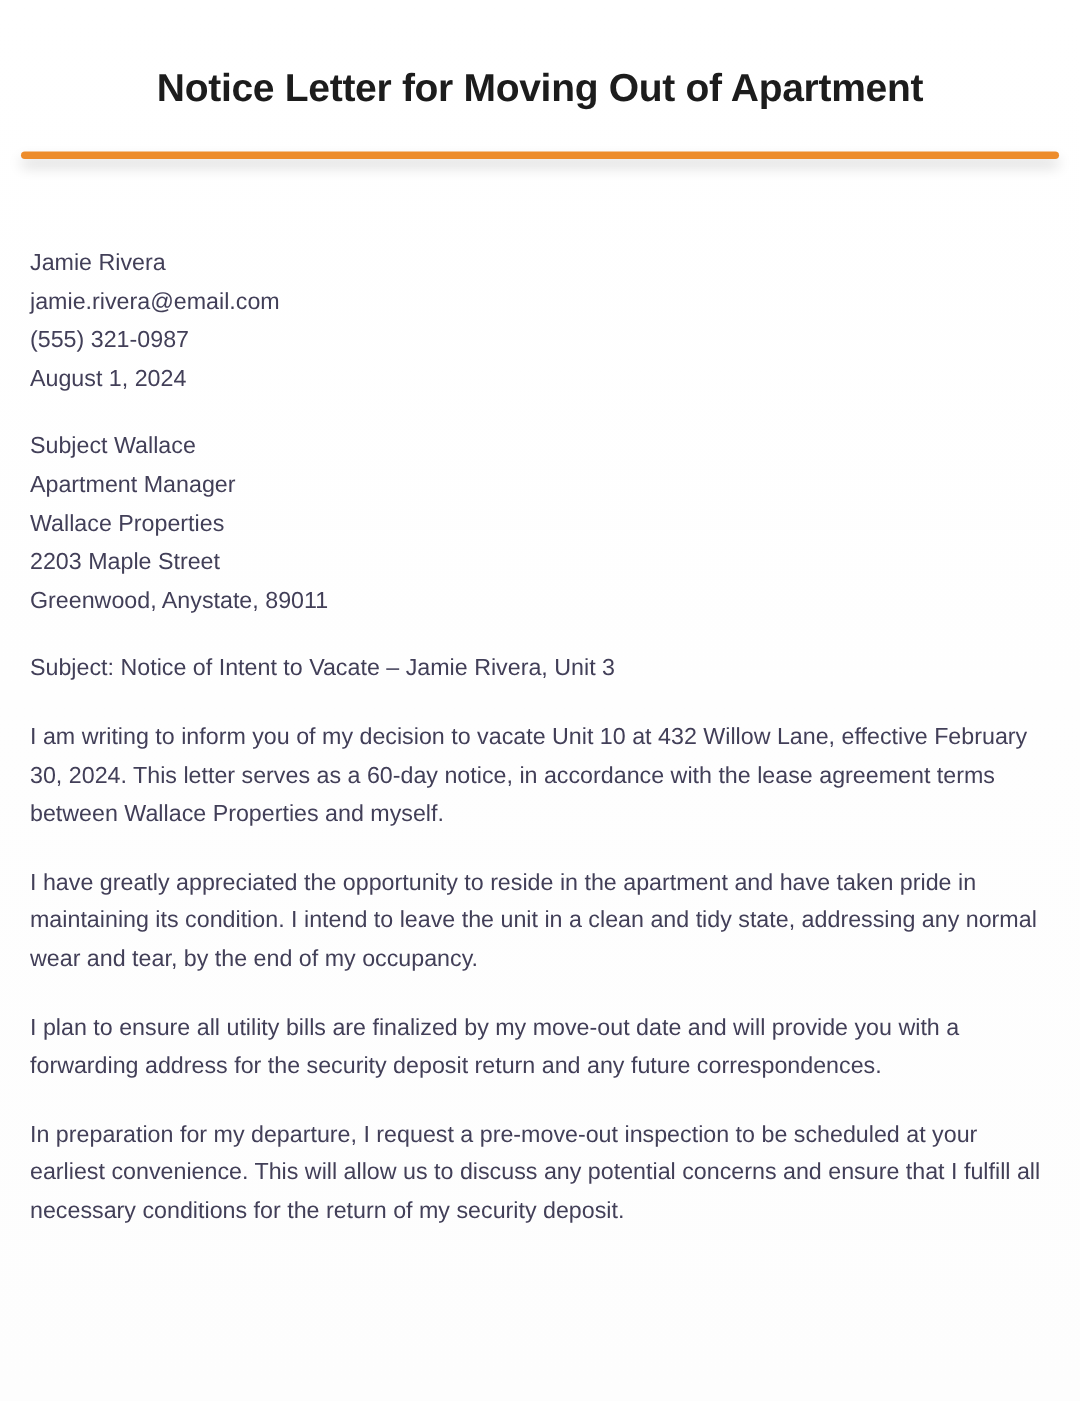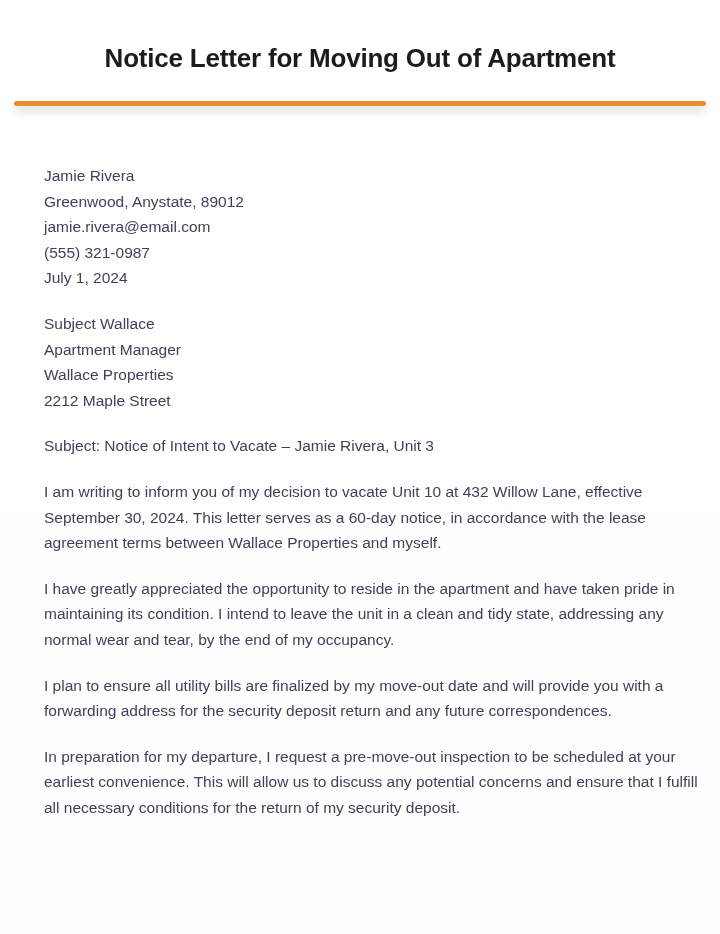--- a/index.html
+++ b/index.html
@@ -33,21 +33,20 @@
     height: 5px;
     margin: 27px 14px 0 14px;
     border-radius: 4px;
     box-shadow: 0 5px 9px rgba(0,0,0,0.18);
   }
   .letter-body {
     padding: 57px 22px 0 20px;
     font-size: 15.5px;
     line-height: 25.6px;
     color: #423f58;
-    margin-left: 24px;
   }
   .letter-block {
     margin: 0 0 20px 0;
   }
   .letter-block div {
     white-space: pre-wrap;
   }
   .paragraph {
     margin: 0 0 20px 0;
   }
@@ -58,36 +57,36 @@
 <div class="page">
 
   <h1 class="page-title" style="color: rgb(28, 28, 28);">Notice Letter for Moving Out of Apartment</h1>
 
   <div class="accent-divider" style="background: rgb(237, 140, 43);"></div>
 
   <div class="letter-body" style="color: rgb(66, 63, 88);">
 
     <div class="letter-block">
       <div>Jamie Rivera</div>
-      <div>Greenwood, Anystate, 89012</div>
       <div>jamie.rivera@email.com</div>
       <div>(555) 321-0987</div>
-      <div>July 1, 2024</div>
+      <div>August 1, 2024</div>
     </div>
 
     <div class="letter-block">
       <div>Subject Wallace</div>
       <div>Apartment Manager</div>
       <div>Wallace Properties</div>
-      <div>2212 Maple Street</div>
+      <div>2203 Maple Street</div>
+      <div>Greenwood, Anystate, 89011</div>
     </div>
 
     <div class="letter-block">
       <div>Subject: Notice of Intent to Vacate – Jamie Rivera, Unit 3</div>
     </div>
 
-    <p class="paragraph">I am writing to inform you of my decision to vacate Unit 10 at 432 Willow Lane, effective September 30, 2024. This letter serves as a 60-day notice, in accordance with the lease agreement terms between Wallace Properties and myself.</p>
+    <p class="paragraph">I am writing to inform you of my decision to vacate Unit 10 at 432 Willow Lane, effective February 30, 2024. This letter serves as a 60-day notice, in accordance with the lease agreement terms between Wallace Properties and myself.</p>
     <p class="paragraph">I have greatly appreciated the opportunity to reside in the apartment and have taken pride in maintaining its condition. I intend to leave the unit in a clean and tidy state, addressing any normal wear and tear, by the end of my occupancy.</p>
     <p class="paragraph">I plan to ensure all utility bills are finalized by my move-out date and will provide you with a forwarding address for the security deposit return and any future correspondences.</p>
     <p class="paragraph">In preparation for my departure, I request a pre-move-out inspection to be scheduled at your earliest convenience. This will allow us to discuss any potential concerns and ensure that I fulfill all necessary conditions for the return of my security deposit.</p>
 
   </div>
 </div>
 
 </body></html>

